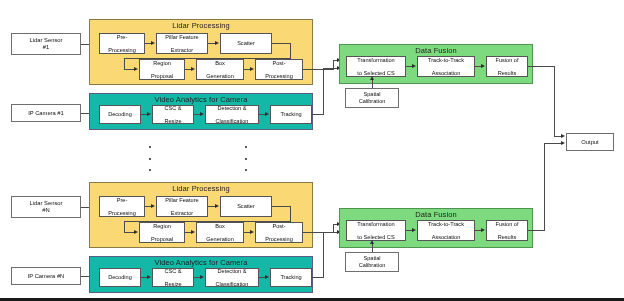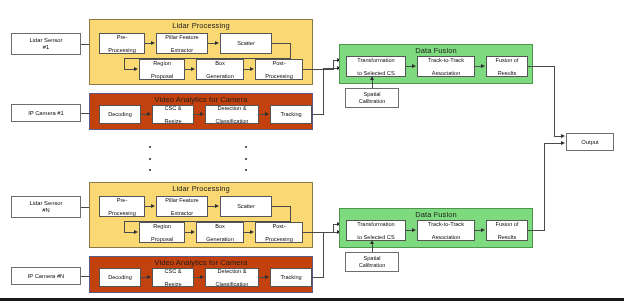--- a/index.html
+++ b/index.html
@@ -15,21 +15,21 @@
     overflow:hidden;
     border-bottom:3px solid #1a1a1a;
     box-sizing:border-box;
   }
   .panel{
     position:absolute;
     box-sizing:border-box;
     border:1px solid #6b6b8a;
   }
   .panel.lidar{ background:#fad975; border-color:#8a7a45; }
-  .panel.video{ background:#c2410c; border-color:#5b5b86; }
+  .panel.video{ background:#14b8a6; border-color:#5b5b86; }
   .panel.fusion{ background:#7eda7e; border-color:#4f944f; }
   .panel-title{
     position:absolute;
     left:0; right:0; top:1px;
     text-align:center;
     font-size:7.5px;
     color:#1d1d1d;
     letter-spacing:.1px;
     line-height:9px;
     white-space:nowrap;

